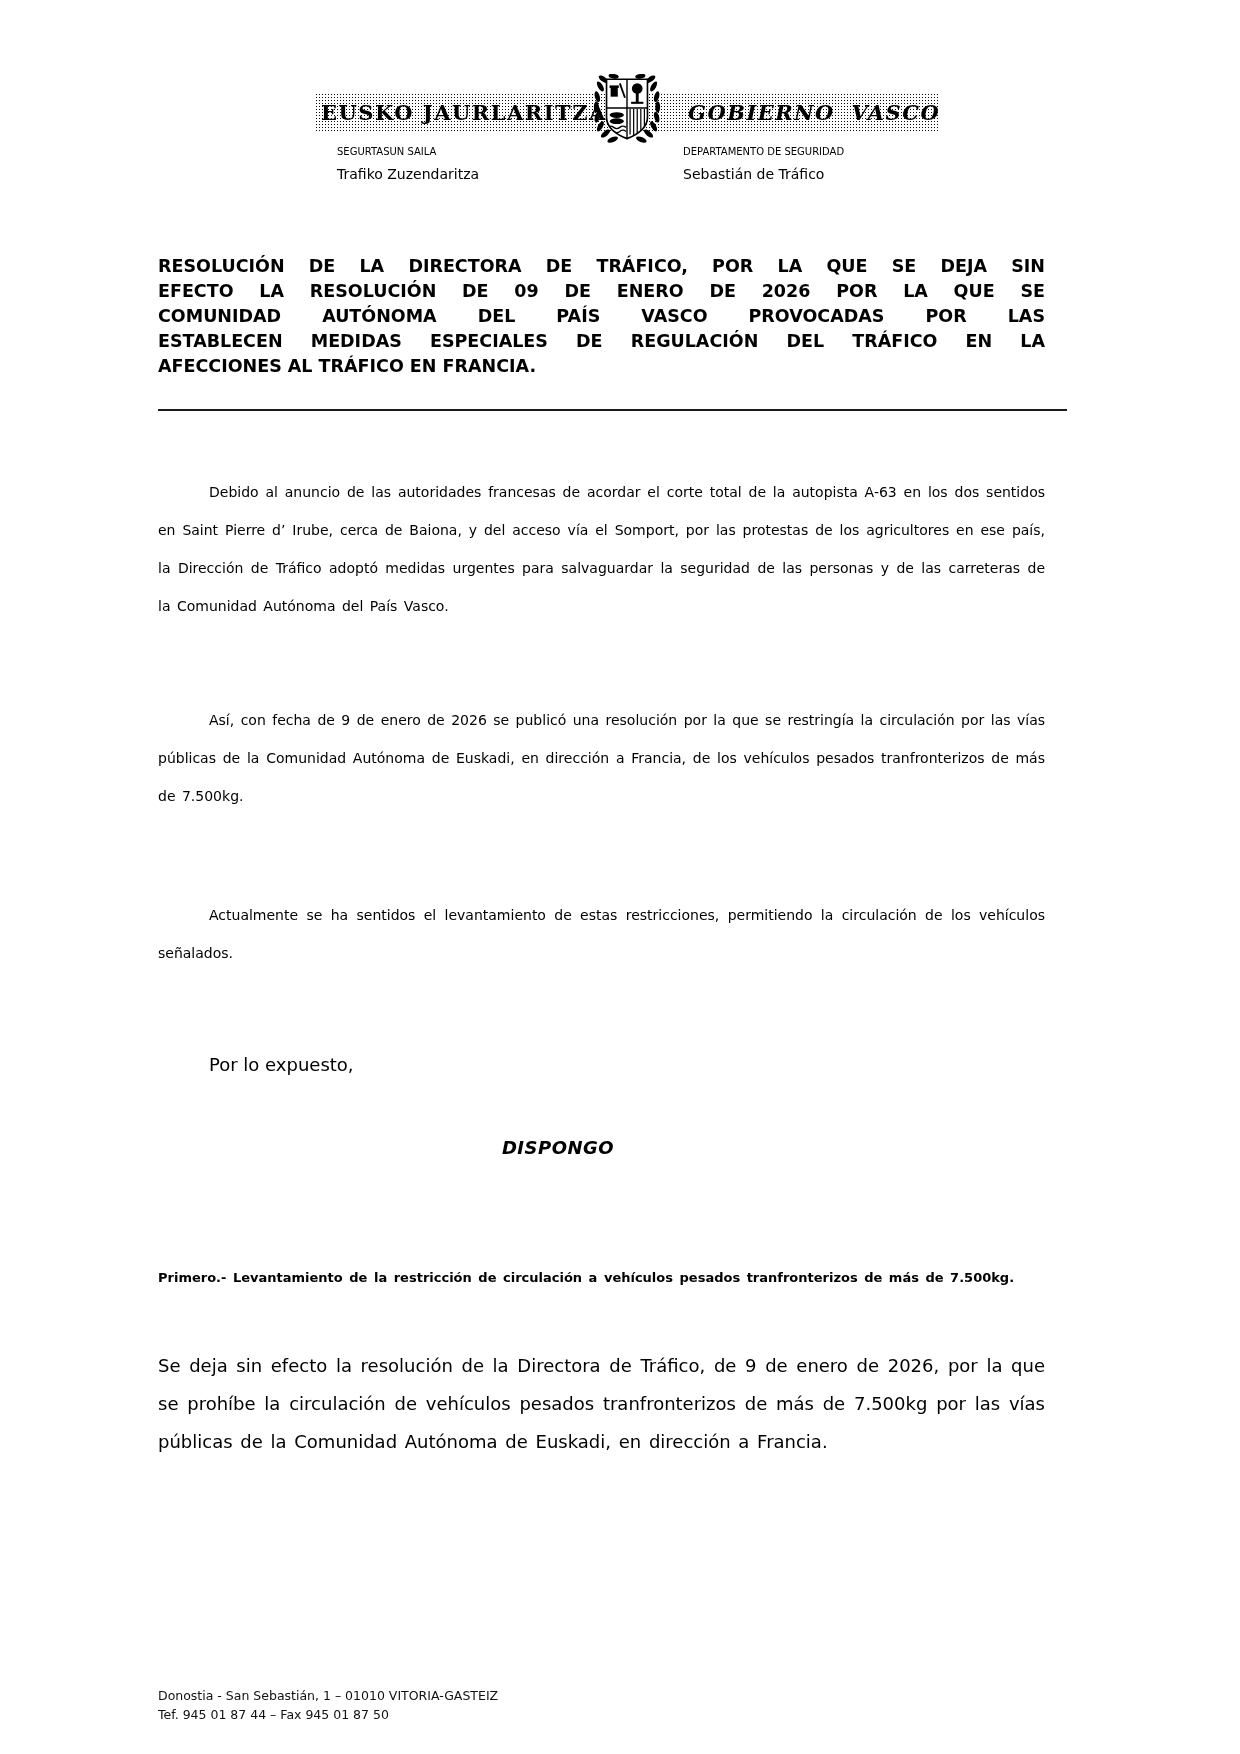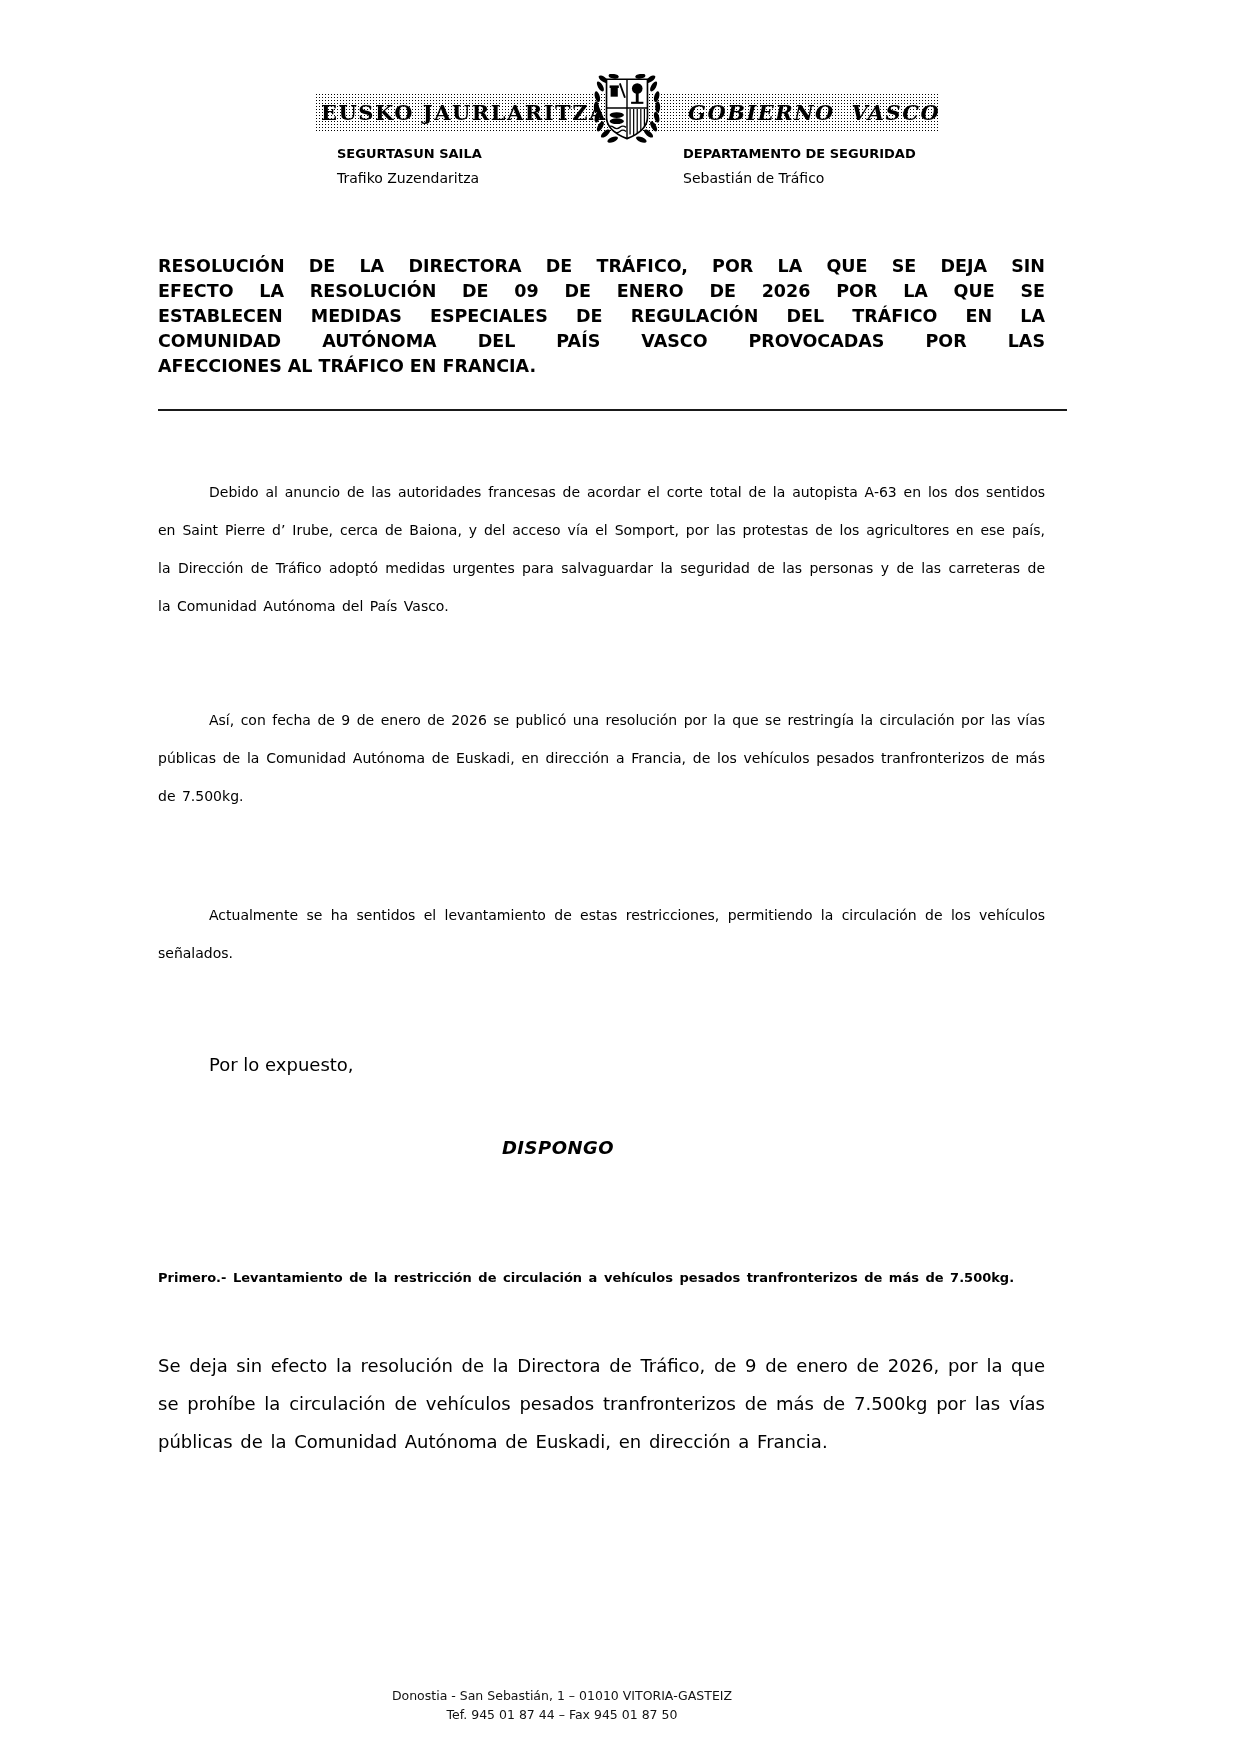--- a/index.html
+++ b/index.html
@@ -40,21 +40,21 @@
     left: 268px; top: -19px;
     width: 88px; height: 74px;
   }
   .dept {
     position: absolute;
     top: 146px;
     white-space: nowrap;
   }
   .dept.left  { left: 337px; }
   .dept.right { left: 683px; }
-  .dept-name { font-size: 13px; font-weight: 700; }
+  .dept-name { font-size: 10px; font-weight: 400; }
   .dept-sub  { font-size: 14px; margin-top: 9px; }
 
   
   .title {
     position: absolute;
     left: 158px; top: 254px;
     width: 887px;
     font-weight: 700;
     font-size: 17.5px;
     line-height: 25px;
@@ -124,21 +124,20 @@
     line-height: 38px;
     text-align: justify;
     word-spacing: 2px;
   }
 
   
   .footer {
     position: absolute;
     left: 158px; top: 1686px;
     width: 808px;
-    text-align: center;
     font-size: 12.5px;
     line-height: 19px;
     color: #111;
   }
 </style>
 </head>
 <body>
 
 <div class="page">
 
@@ -211,22 +210,22 @@
     <div class="dept-sub">Trafiko Zuzendaritza</div>
   </div>
   <div class="dept right">
     <div class="dept-name">DEPARTAMENTO DE SEGURIDAD</div>
     <div class="dept-sub">Sebastián de Tráfico</div>
   </div>
 
   <div class="title">
     <div class="title-line">RESOLUCIÓN DE LA DIRECTORA DE TRÁFICO, POR LA QUE SE DEJA SIN</div>
     <div class="title-line">EFECTO LA RESOLUCIÓN DE 09 DE ENERO DE 2026 POR LA QUE SE</div>
+    <div class="title-line">COMUNIDAD AUTÓNOMA DEL PAÍS VASCO PROVOCADAS POR LAS</div>
     <div class="title-line">ESTABLECEN MEDIDAS ESPECIALES DE REGULACIÓN DEL TRÁFICO EN LA</div>
-    <div class="title-line">COMUNIDAD AUTÓNOMA DEL PAÍS VASCO PROVOCADAS POR LAS</div>
     <div class="title-line last">AFECCIONES AL TRÁFICO EN FRANCIA.</div>
   </div>
 
   <div class="rule"></div>
 
   <p class="para p1">Debido al anuncio de las autoridades francesas de acordar el corte total de la autopista A-63 en los dos sentidos en Saint Pierre d’ Irube, cerca de Baiona, y del acceso vía el Somport, por las protestas de los agricultores en ese país, la Dirección de Tráfico adoptó medidas urgentes para salvaguardar la seguridad de las personas y de las carreteras de la Comunidad Autónoma del País Vasco.</p>
   <p class="para p2">Así, con fecha de 9 de enero de 2026 se publicó una resolución por la que se restringía la circulación por las vías públicas de la Comunidad Autónoma de Euskadi, en dirección a Francia, de los vehículos pesados tranfronterizos de más de 7.500kg.</p>
   <p class="para p3">Actualmente se ha sentidos el levantamiento de estas restricciones, permitiendo la circulación de los vehículos señalados.</p>
 
   <p class="closing">Por lo expuesto,</p>

